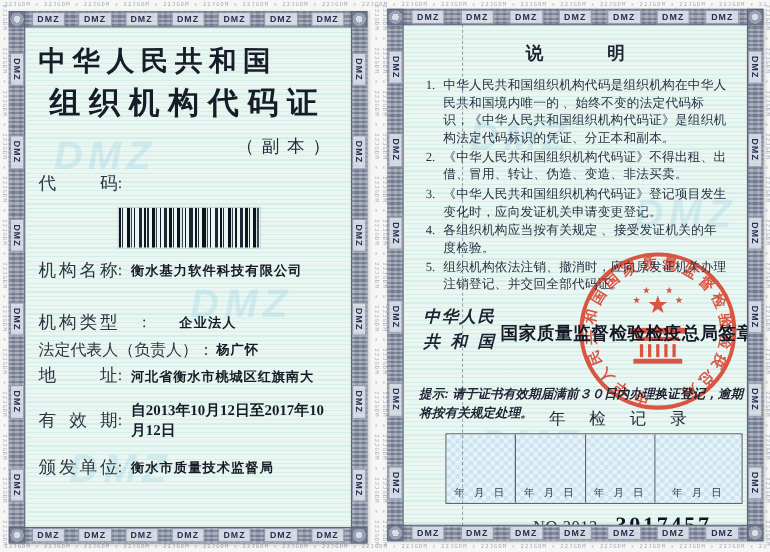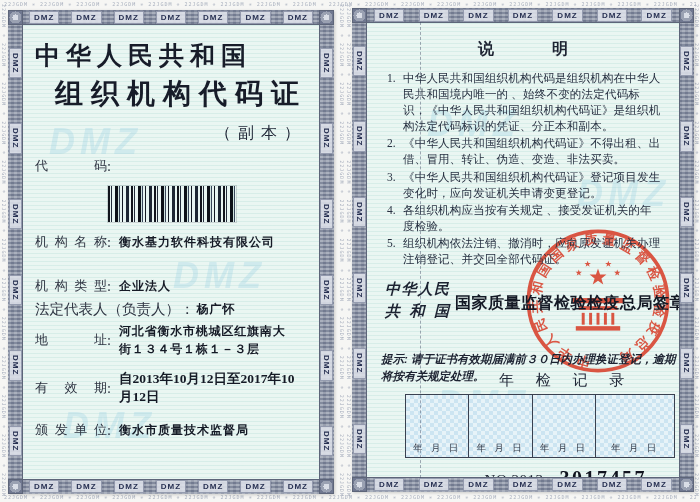--- a/index.html
+++ b/index.html
@@ -36,25 +36,25 @@
       radial-gradient(circle at 50% 50%, #d9dde6 0 3px, #9aa1b2 3px 6px, #707890 6px);
       border:1px solid #5d6579;z-index:4;}
 
   
   .wm{position:absolute;font-family:"Liberation Sans","DejaVu Sans",sans-serif;font-weight:700;
       font-size:36px;letter-spacing:5px;color:rgba(148,205,226,.30);font-style:italic;z-index:0;}
 
   
   .content{position:relative;z-index:1;padding:6px 12px;}
   .t1{text-align:left;font-weight:700;font-size:25px;letter-spacing:6px;margin-top:8px;color:#171c29;}
-  .t2{text-align:right;font-weight:700;font-size:28px;letter-spacing:8px;margin-top:3px;color:#171c29;}
+  .t2{text-align:center;font-weight:700;font-size:28px;letter-spacing:8px;margin-top:3px;color:#171c29;}
   .subcopy{text-align:right;font-size:16px;letter-spacing:7px;margin-top:10px;color:#232a3a;}
   .row{display:flex;align-items:center;margin-top:8px;}
   .lbl{display:inline-block;width:72px;text-align:justify;text-align-last:justify;
-       -moz-text-align-last:justify;font-size:13px;color:#2e3442;flex:none;}
+       -moz-text-align-last:justify;font-size:16px;color:#2e3442;flex:none;}
   .colon{font-size:14.5px;color:#2e3442;margin-right:8px;flex:none;}
   .val{font-weight:700;font-size:12px;color:#151a26;letter-spacing:1px;}
   .code-row{margin-top:13px;align-items:center;}
   .code-val{font-weight:700;font-size:21px;letter-spacing:5px;color:#10141f;margin-left:8px;}
   .barcode{width:128px;height:36px;margin:11px 0 0 73px;
     background:repeating-linear-gradient(90deg,
       #11141c 0 2px,#e8f5f2 2px 3px,#232c3a 3px 4px,#e8f5f2 4px 7px,#0d1118 7px 10px,
       #cfe3df 10px 11px,#39465a 11px 12px,#e8f5f2 12px 14px,#141a24 14px 15px,
       #e8f5f2 15px 18px,#1d2633 18px 21px,#e8f5f2 21px 23px);
     box-shadow:0 0 0 1px rgba(20,26,40,.15);}
@@ -170,38 +170,37 @@
         </div>
 
         <div class="barcode"></div>
 
         <div class="row" style="margin-top:11px;">
           <span class="lbl">机构名称</span>
           <span class="colon">:</span>
           <span class="val">衡水基力软件科技有限公司</span>
         </div>
 
-        <div class="row" style="margin-top:26px;">
+        <div class="row" style="margin-top:26px;gap:22px;">
           <span class="lbl">机构类型</span>
           <span class="colon">:</span>
           <span class="val">企业法人</span>
         </div>
 
         <div class="row" style="margin-top:5px;">
           <span class="legal-lbl">法定代表人（负责人）</span>
           <span class="colon" style="margin-right:2px;">：</span>
           <span class="val">杨广怀</span>
         </div>
 
         <div class="row addr" style="margin-top:3px;">
           <span class="lbl">地址</span>
           <span class="colon">:</span>
           <span class="val">
             <span style="display:block;">河北省衡水市桃城区红旗南大</span>
-            <span style="display:block;">街１３４号１栋１－３层</span>
           </span>
         </div>
 
         <div class="row" style="margin-top:12px;">
           <span class="lbl">有效期</span>
           <span class="colon">:</span>
           <span class="val small-val">自2013年10月12日至2017年10月12日</span>
         </div>
 
         <div class="row" style="margin-top:15px;">

